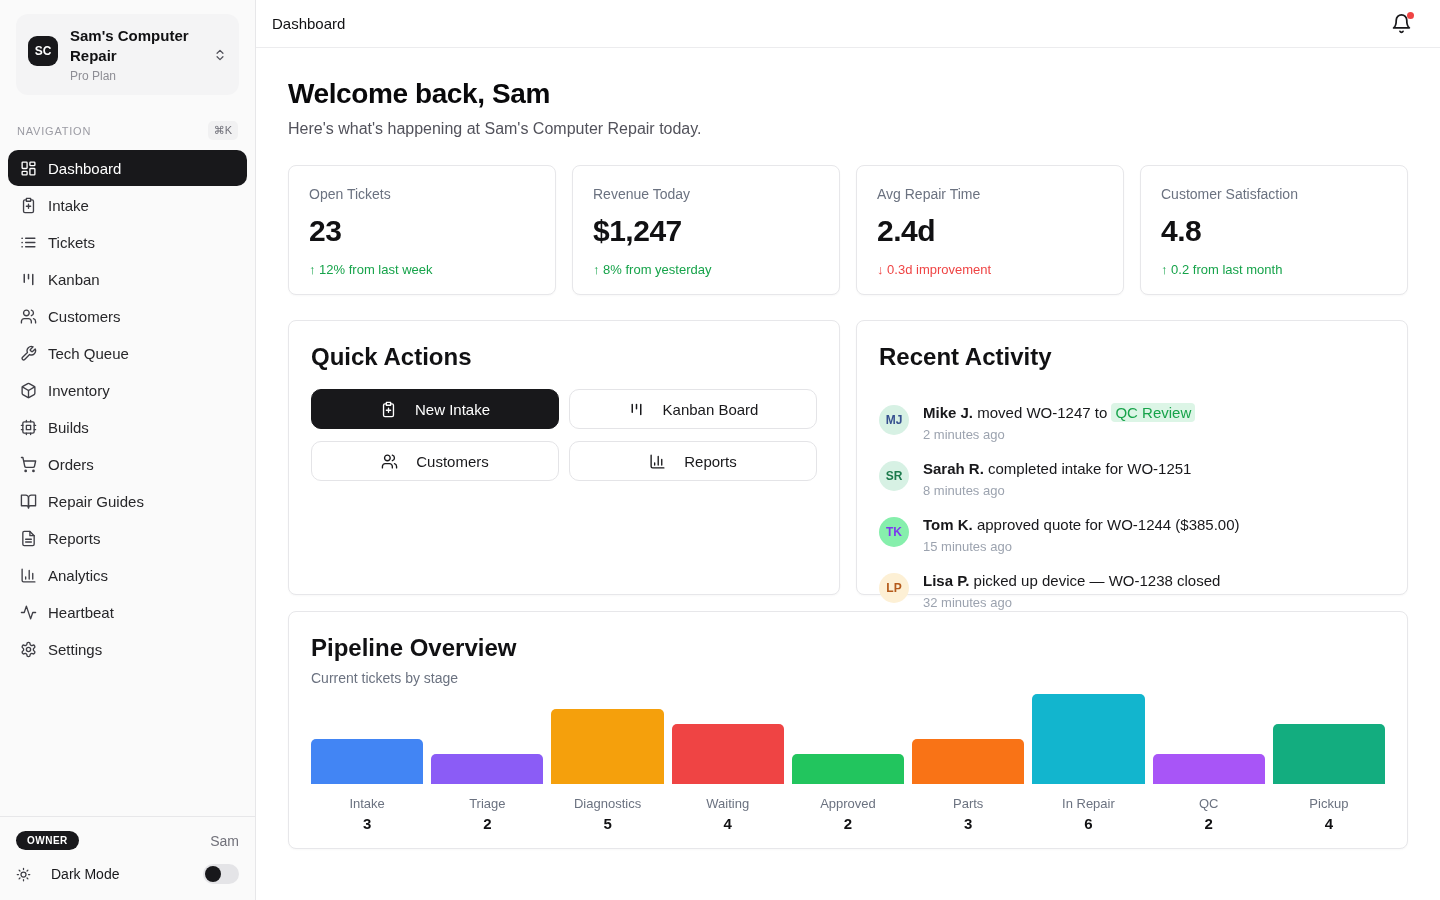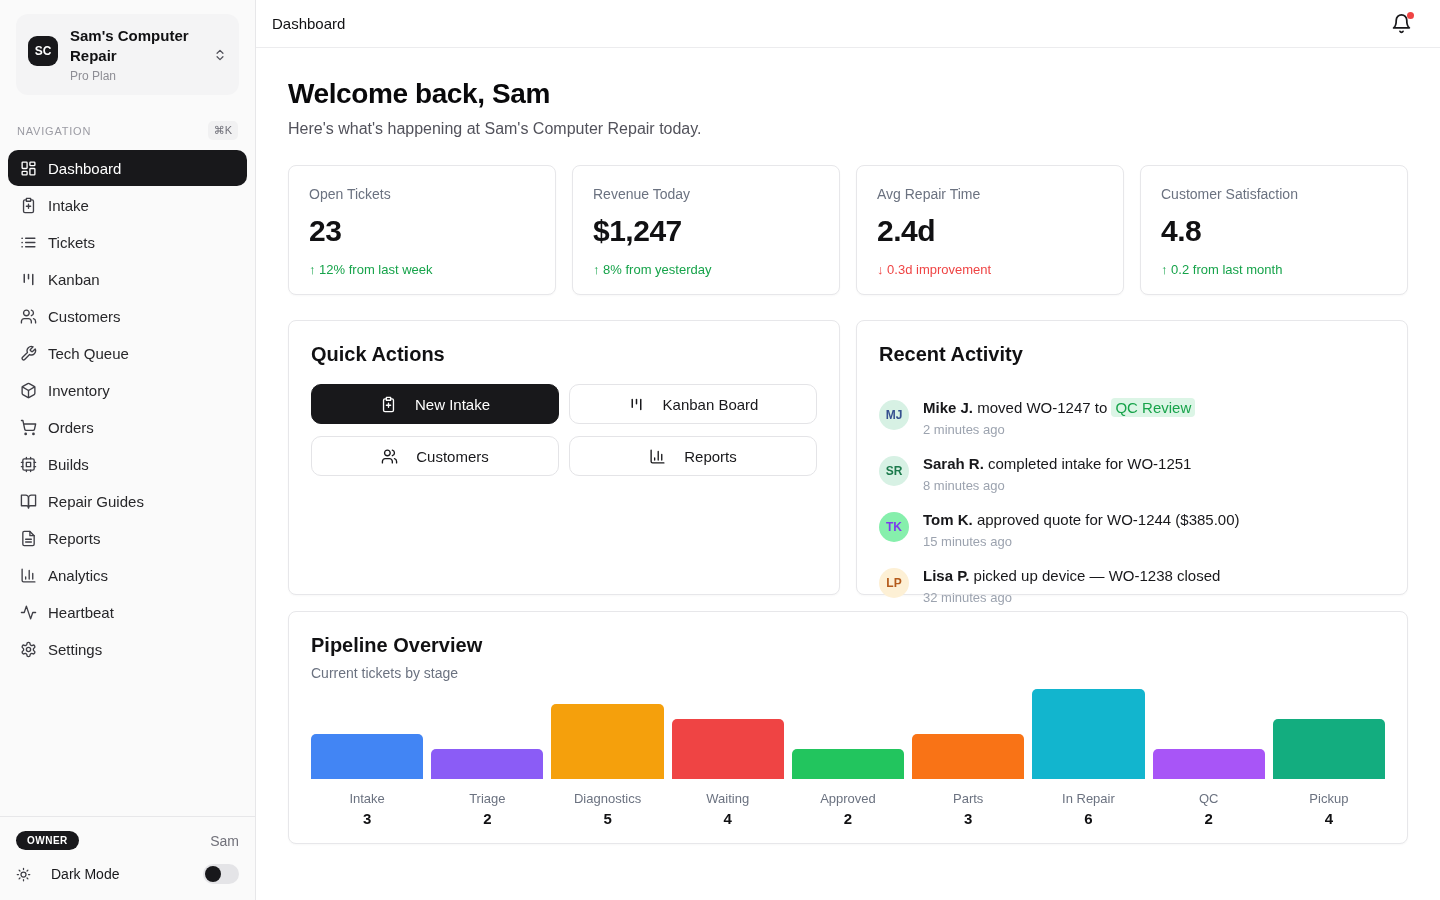--- a/index.html
+++ b/index.html
@@ -99,21 +99,21 @@
   .stats-row {
     display:grid; grid-template-columns:repeat(4,1fr); gap:16px; margin-top:27px;
   }
   .stat-card { padding:20px; height:130px; }
   .stat-label { font-size:14px; color:#6b7280; }
   .stat-value { font-size:30px; font-weight:700; color:#111113; margin-top:12px; letter-spacing:-0.5px; }
   .stat-delta { font-size:13px; margin-top:14px; }
 
   .mid-row { display:grid; grid-template-columns:1fr 1fr; gap:16px; margin-top:25px; }
   .panel { padding:22px; height:275px; }
-  .panel-title { font-size:20px; font-weight:700; color:#111113; }
+  .panel-title { font-size:24px; font-weight:700; color:#111113; }
 
   .qa-grid { display:grid; grid-template-columns:1fr 1fr; gap:12px 10px; margin-top:18px; }
   .qa-btn {
     height:40px; border-radius:10px; border:1px solid #e4e4e7; background:#fff;
     display:flex; align-items:center; justify-content:center; gap:18px;
     font-family:inherit; font-size:15px; font-weight:500; color:#18181b; cursor:pointer;
   }
   .qa-btn.primary { background:#18181b; border-color:#18181b; color:#fff; }
   .qa-btn .qa-icon { display:flex; }
 
@@ -226,36 +226,36 @@
             <path d="M21 16V8a2 2 0 0 0-1-1.73l-7-4a2 2 0 0 0-2 0l-7 4A2 2 0 0 0 3 8v8a2 2 0 0 0 1 1.73l7 4a2 2 0 0 0 2 0l7-4A2 2 0 0 0 21 16z"></path>
             <path d="M3.3 7 12 12l8.7-5"></path>
             <path d="M12 22V12"></path>
           </svg>
         </span>
         <span>Inventory</span>
       </div>
       <div class="nav-item">
         <span class="nav-icon">
           <svg width="17" height="17" viewBox="0 0 24 24" fill="none" stroke="currentColor" stroke-width="1.9" stroke-linecap="round" stroke-linejoin="round">
+            <rect x="4" y="4" width="16" height="16" rx="2"></rect>
+            <rect x="9" y="9" width="6" height="6"></rect>
+            <path d="M15 2v2M9 2v2M15 20v2M9 20v2M2 15h2M2 9h2M20 15h2M20 9h2"></path>
+          </svg>
+        </span>
+        <span>Builds</span>
+      </div>
+      <div class="nav-item">
+        <span class="nav-icon">
+          <svg width="17" height="17" viewBox="0 0 24 24" fill="none" stroke="currentColor" stroke-width="1.9" stroke-linecap="round" stroke-linejoin="round">
             <circle cx="8" cy="21" r="1"></circle>
             <circle cx="19" cy="21" r="1"></circle>
             <path d="M2.05 2.05h2l2.66 12.42a2 2 0 0 0 2 1.58h9.78a2 2 0 0 0 1.95-1.57l1.65-7.43H5.12"></path>
           </svg>
         </span>
         <span>Orders</span>
-      </div>
-      <div class="nav-item">
-        <span class="nav-icon">
-          <svg width="17" height="17" viewBox="0 0 24 24" fill="none" stroke="currentColor" stroke-width="1.9" stroke-linecap="round" stroke-linejoin="round">
-            <rect x="4" y="4" width="16" height="16" rx="2"></rect>
-            <rect x="9" y="9" width="6" height="6"></rect>
-            <path d="M15 2v2M9 2v2M15 20v2M9 20v2M2 15h2M2 9h2M20 15h2M20 9h2"></path>
-          </svg>
-        </span>
-        <span>Builds</span>
       </div>
       <div class="nav-item">
         <span class="nav-icon">
           <svg width="17" height="17" viewBox="0 0 24 24" fill="none" stroke="currentColor" stroke-width="1.9" stroke-linecap="round" stroke-linejoin="round">
             <path d="M2 3h6a4 4 0 0 1 4 4v14a3 3 0 0 0-3-3H2z"></path>
             <path d="M22 3h-6a4 4 0 0 0-4 4v14a3 3 0 0 1 3-3h7z"></path>
           </svg>
         </span>
         <span>Repair Guides</span>
       </div>

